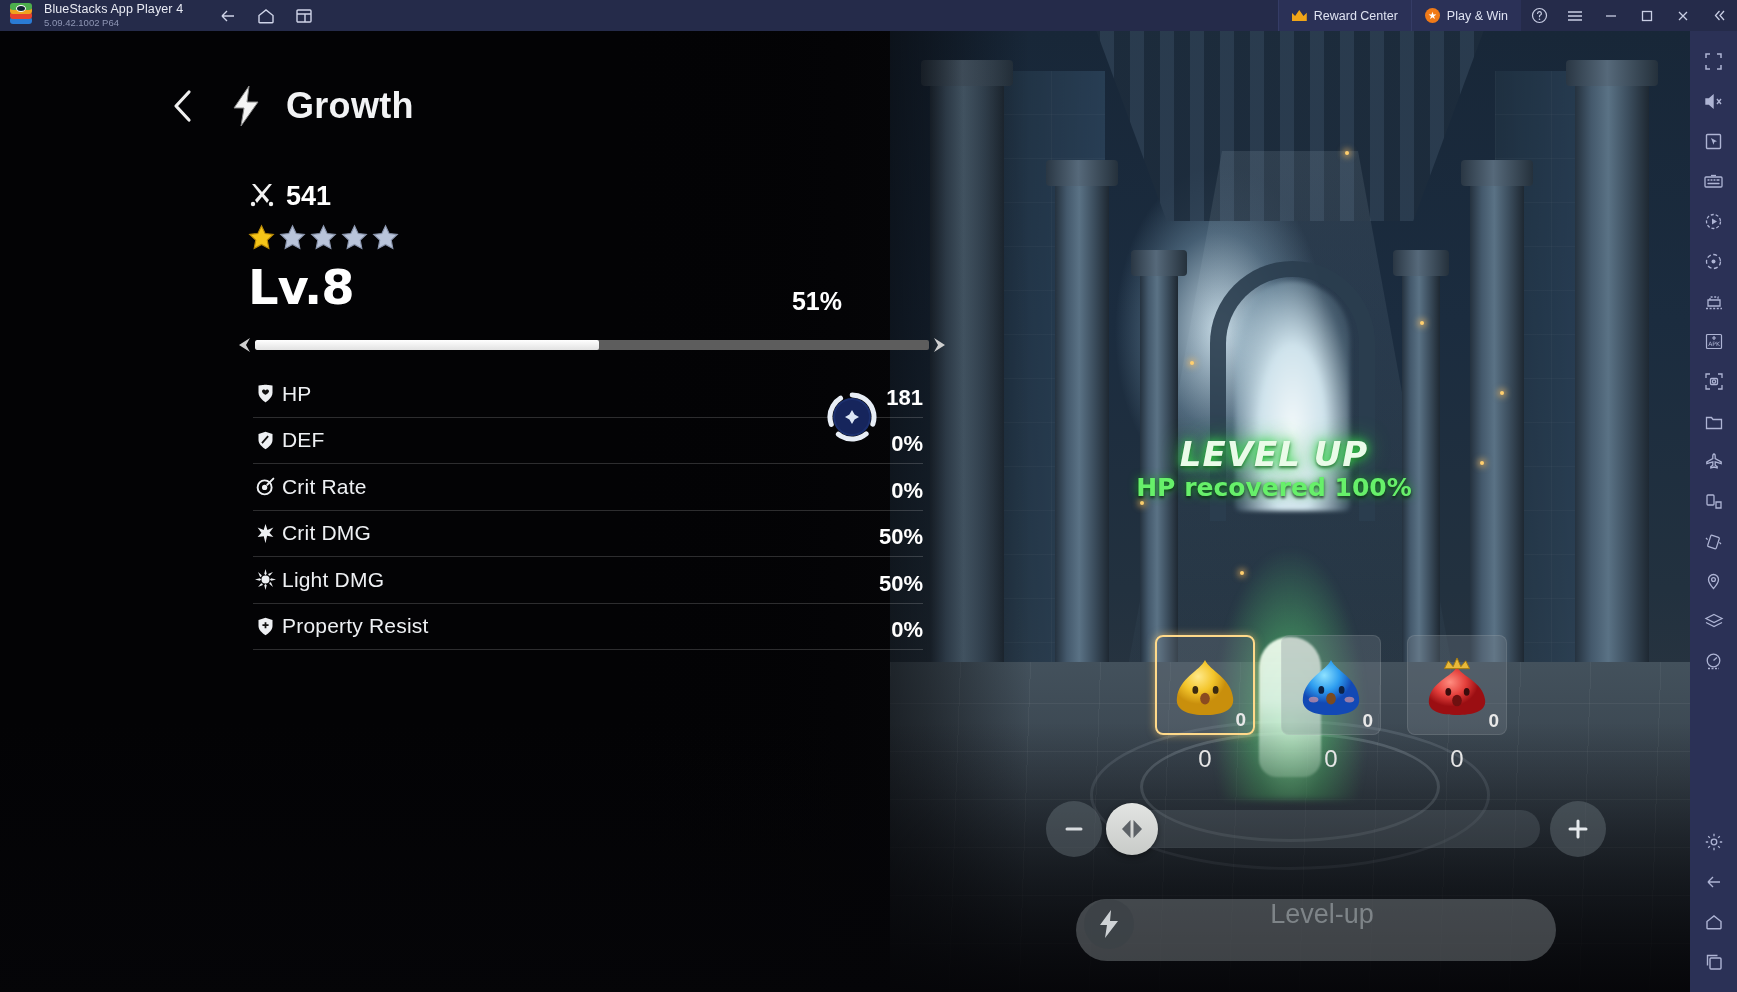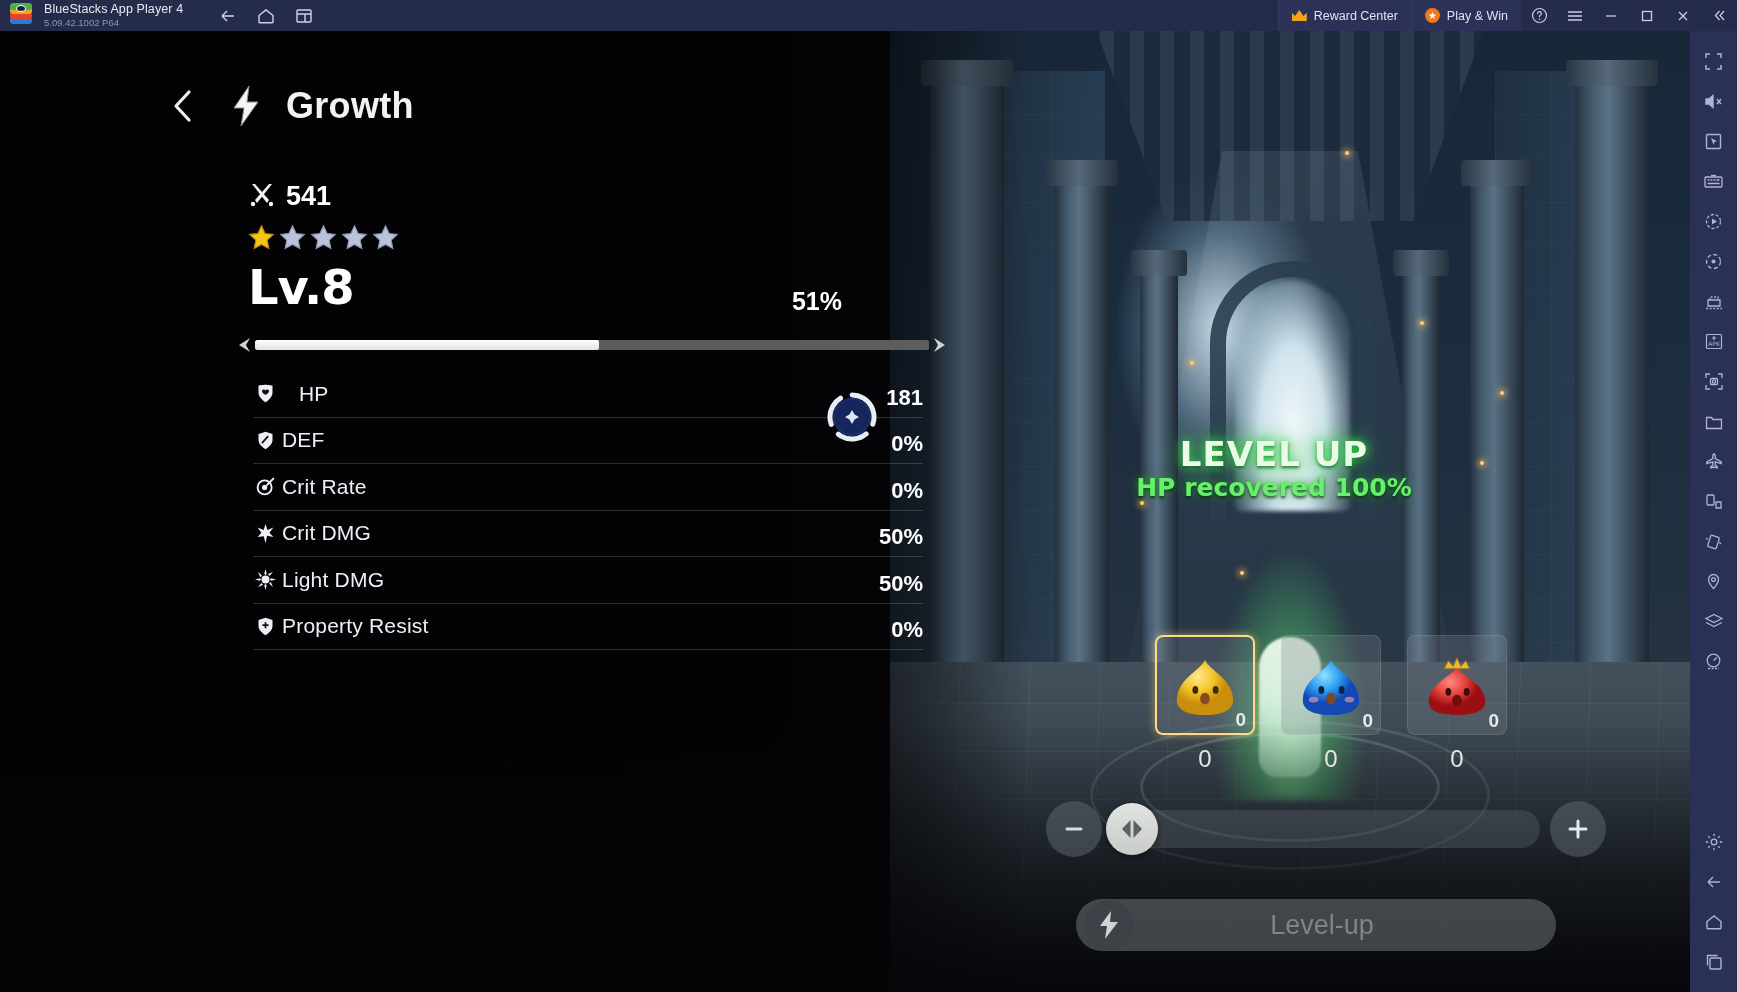--- a/index.html
+++ b/index.html
@@ -179,35 +179,36 @@
 
   .xpbar-wrap { position:absolute; top: 304px; left: 236px; width: 712px; height: 20px;
                 display:flex; align-items:center; }
   .xp-arrow-l, .xp-arrow-r { width: 16px; height: 18px; flex: none; }
   .xpbar { flex:1; height: 10px; background:#5d5d5d; border-radius: 2px; overflow:hidden;
            margin: 0 3px; position:relative; }
   .xpfill { height:100%; background: linear-gradient(180deg,#ffffff,#e2e2e2); border-radius:2px; }
 
   .stats { position:absolute; top: 340px; left: 253px; width: 670px; }
   .stat-row { height: 46.5px; display:flex; align-items:center; border-bottom: 1px solid rgba(255,255,255,.17); }
-  .stat-row:first-child { border-top: none; gap: 17px; }
+  .stat-row:first-child { border-top: none; }
   .stat-ico { width: 24px; height:24px; display:flex; align-items:center; justify-content:center; margin-right: 5px; color:#e9ecef; }
   .stat-label { font-size: 21px; color:#eef0f3; letter-spacing: .2px; }
   .stat-gap { flex:1; }
   .stat-val { font-size: 22px; color:#fff; font-weight: 700; margin-top: 8px; }
 
   .hp-orb { position:absolute; top: 360px; left: 826px; width: 52px; height: 52px; }
 
   
   .levelup-text {
     position:absolute; top: 403px; left: 1089px; width: 370px; text-align:center;
     font-size: 34px; font-weight: 800; letter-spacing: 1px;
     color: #eafbe8;
     text-shadow: 0 0 10px #38d94c, 0 0 22px #2bbd3e, 0 2px 3px rgba(0,0,0,.7);
     font-family: "DejaVu Sans", sans-serif;
+    font-style: italic;
   }
   .hp-recovered {
     position:absolute; top: 442px; left: 1089px; width: 370px; text-align:center;
     font-size: 25px; font-weight: 800; color:#67f06a;
     text-shadow: 0 0 10px #1f9c2b, 0 2px 3px rgba(0,0,0,.75);
     font-family: "DejaVu Sans", sans-serif;
   }
 
   .slimes { position:absolute; top: 604px; left: 1155px; display:flex; gap: 26px; }
   .slime-col { width: 100px; display:flex; flex-direction: column; align-items:center; }
@@ -232,23 +233,23 @@
   }
   .slider-knob {
     position:absolute; left: -6px; top: 50%; transform: translateY(-50%);
     width: 52px; height: 52px; border-radius: 50%;
     background: linear-gradient(180deg,#e2e4e2,#c8cbc8);
     display:flex; align-items:center; justify-content:center;
     box-shadow: 0 2px 6px rgba(0,0,0,.4);
   }
 
   .levelup-btn {
-    position:absolute; top: 868px; left: 1076px; width: 480px; height: 52px;
+    position:absolute; top: 868px; left: 1076px; width: 480px; height: 62px;
     border-radius: 31px; background: rgba(128,136,140,.45);
-    display:flex; align-items:center; padding-left: 8px;
+    display:flex; align-items:flex-start; padding-left: 8px;
   }
   .lvup-ico {
     width: 50px; height: 50px; border-radius: 50%; background: rgba(60,66,70,.85);
     display:flex; align-items:center; justify-content:center; flex:none;
   }
   .lvup-label { flex:1; text-align:center; font-size: 27px; color:#7e8488; font-weight: 500;
                 margin-right: 46px; }
 </style>
 </head>
 <body>

